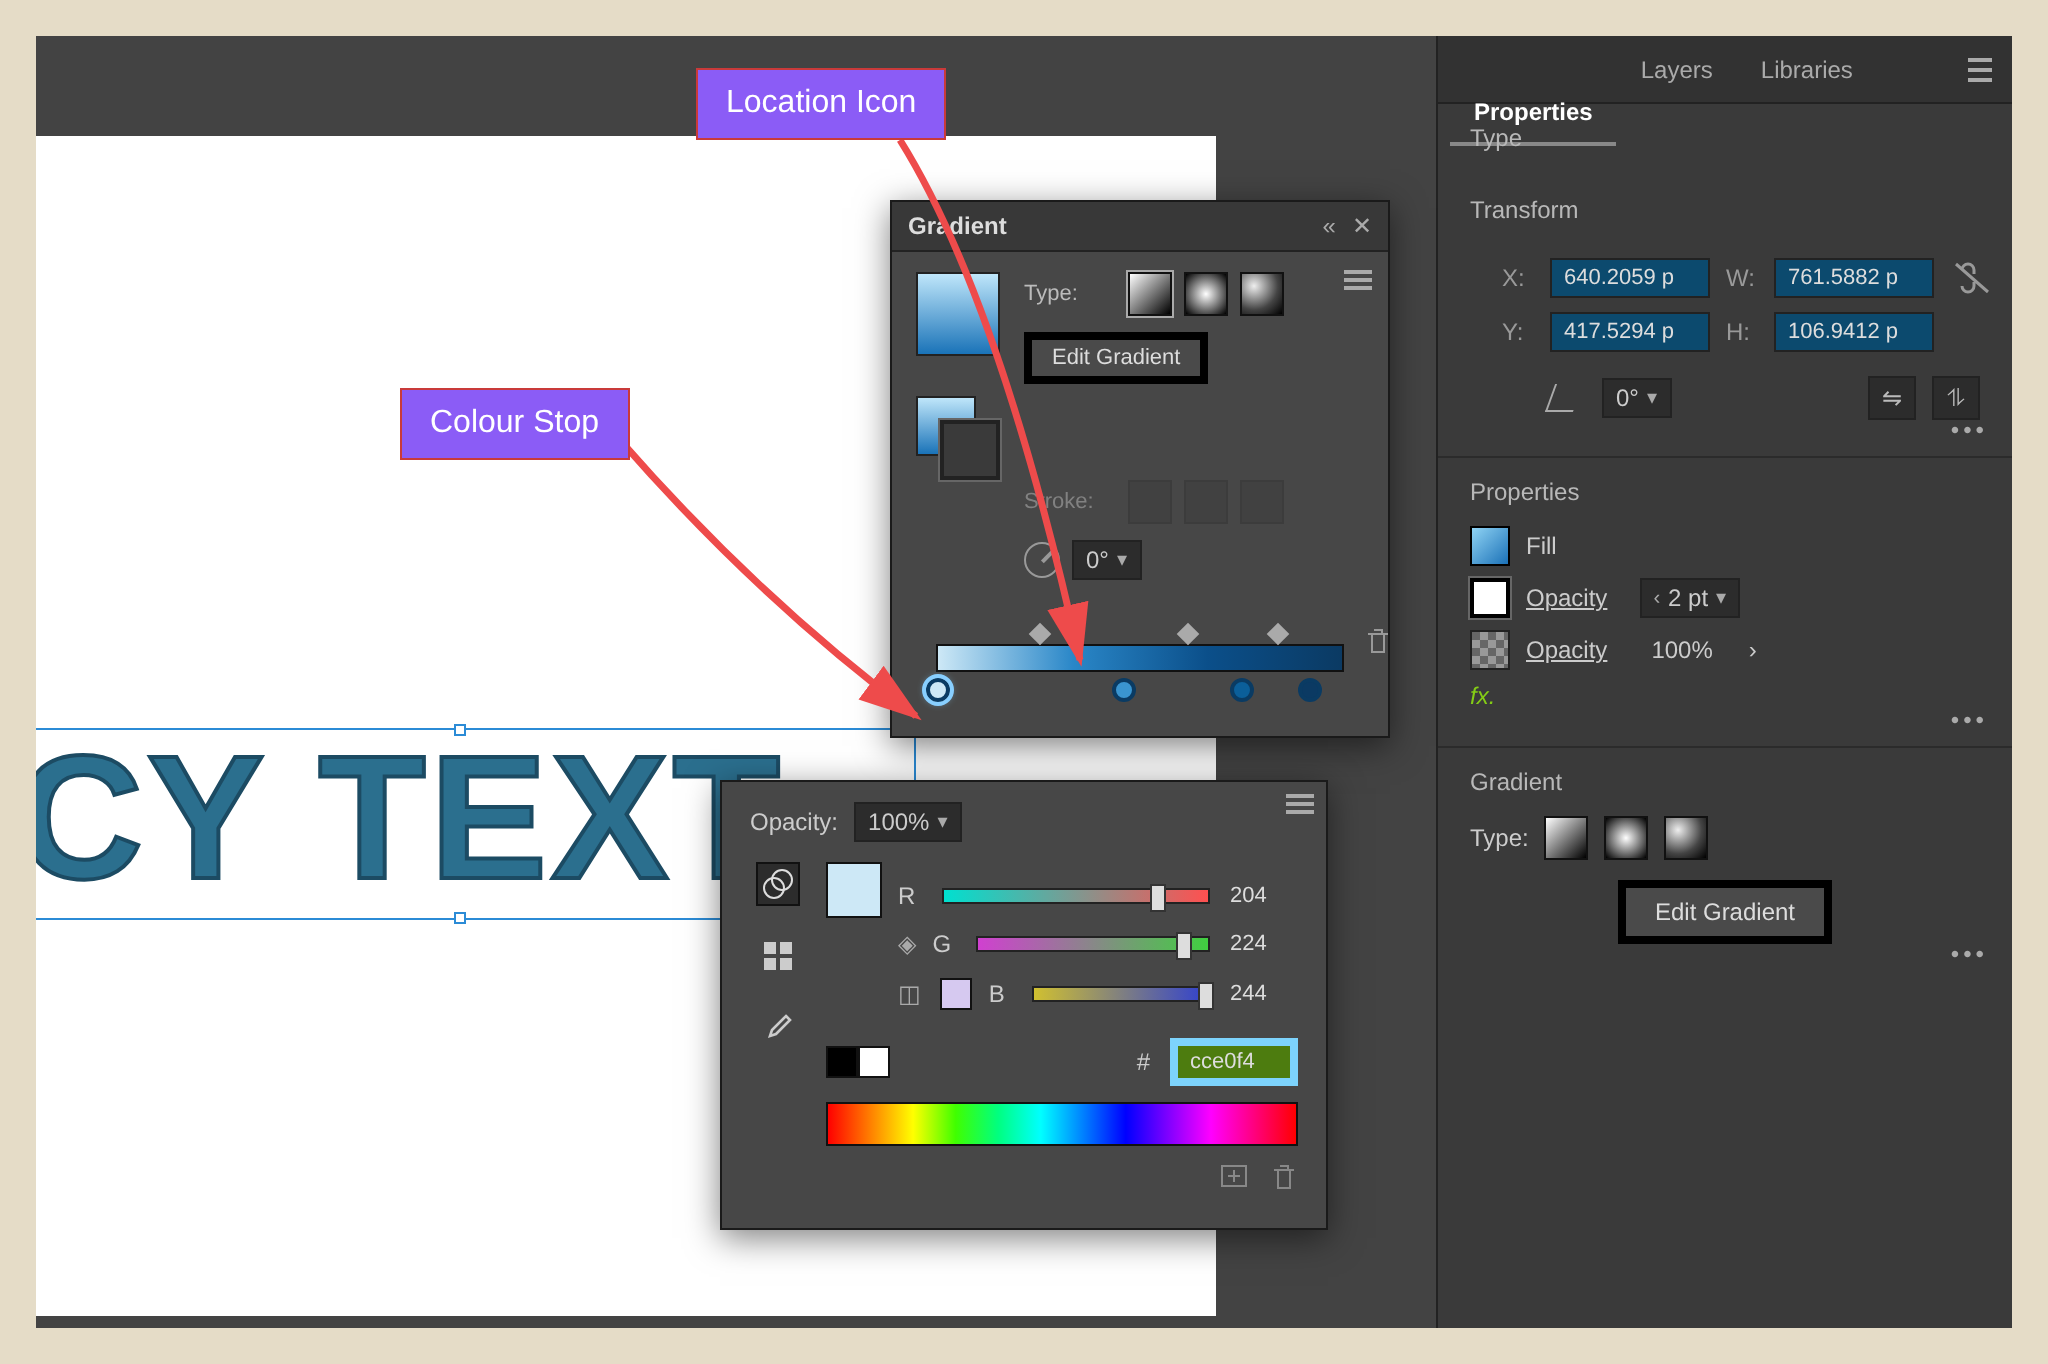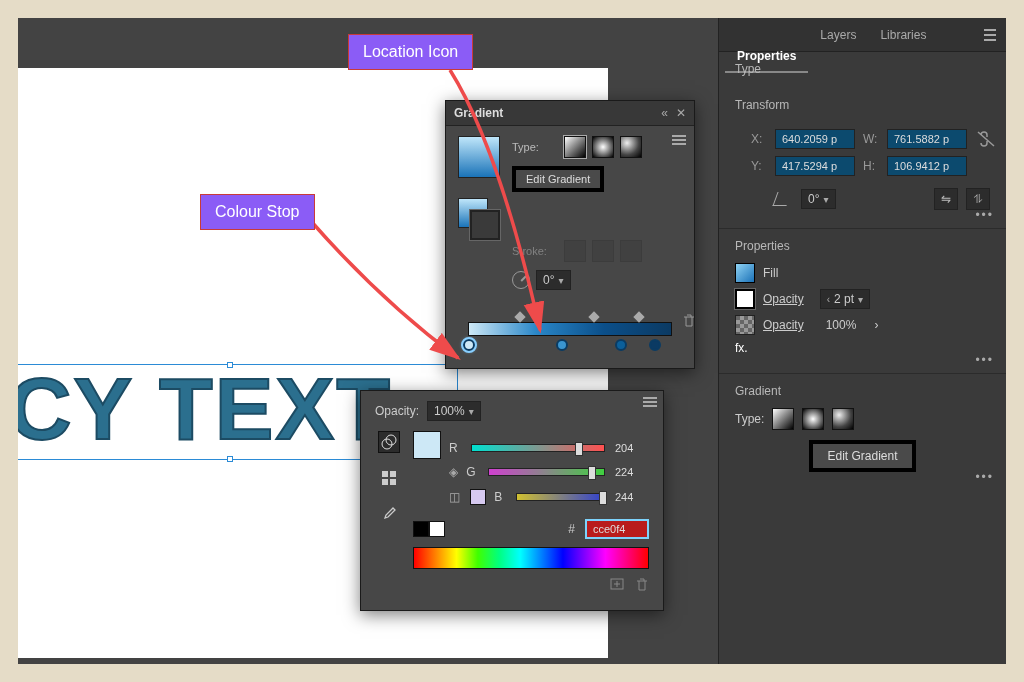--- a/index.html
+++ b/index.html
@@ -173,21 +173,21 @@
     padding:5px 14px;
     cursor:pointer;
     font-size:12px;
   }
   .more-dots {
     position:absolute;
     right:12px; bottom:6px;
     color:#aaa; letter-spacing:2px;
     cursor:pointer;
   }
-  .fx { color:#ffffff; }
+  .fx { color:#84cc16; font-style:italic; }
   
   .grad-panel {
     position:absolute;
     left: 445px; top: 100px;
     width: 250px;
     background: #474747;
     border:1px solid #1a1a1a;
     box-shadow: 0 4px 16px rgba(0,0,0,.5);
     z-index: 20;
   }
@@ -317,21 +317,21 @@
   .cube-icon { color:#aaa; margin-right:4px;}
   .picker-swatch {
     width:28px; height:28px;
     background:#cde8f6;
     border:1px solid #111;
     margin-bottom:6px;
   }
   .bw-sw { display:flex;}
   .bw-sw div { width:16px; height:16px; border:1px solid #111;}
   .hex-in {
-    background:#b91c1c; border:2px solid #7dd3fc; color:#ddd;
+    background:#4d7c0f; border:4px solid #7dd3fc; color:#ddd;
     padding:2px 6px; width:64px; font-size:11px;
   }
   .spectrum {
     height:22px;
     background: linear-gradient(to right,
       #ff0000,#ff8000,#ffff00,#40ff00,#00ff80,#00ffff,
       #0080ff,#0000ff,#8000ff,#ff00ff,#ff0080,#ff0000);
     border:1px solid #111;
   }
   .picker-footer {

